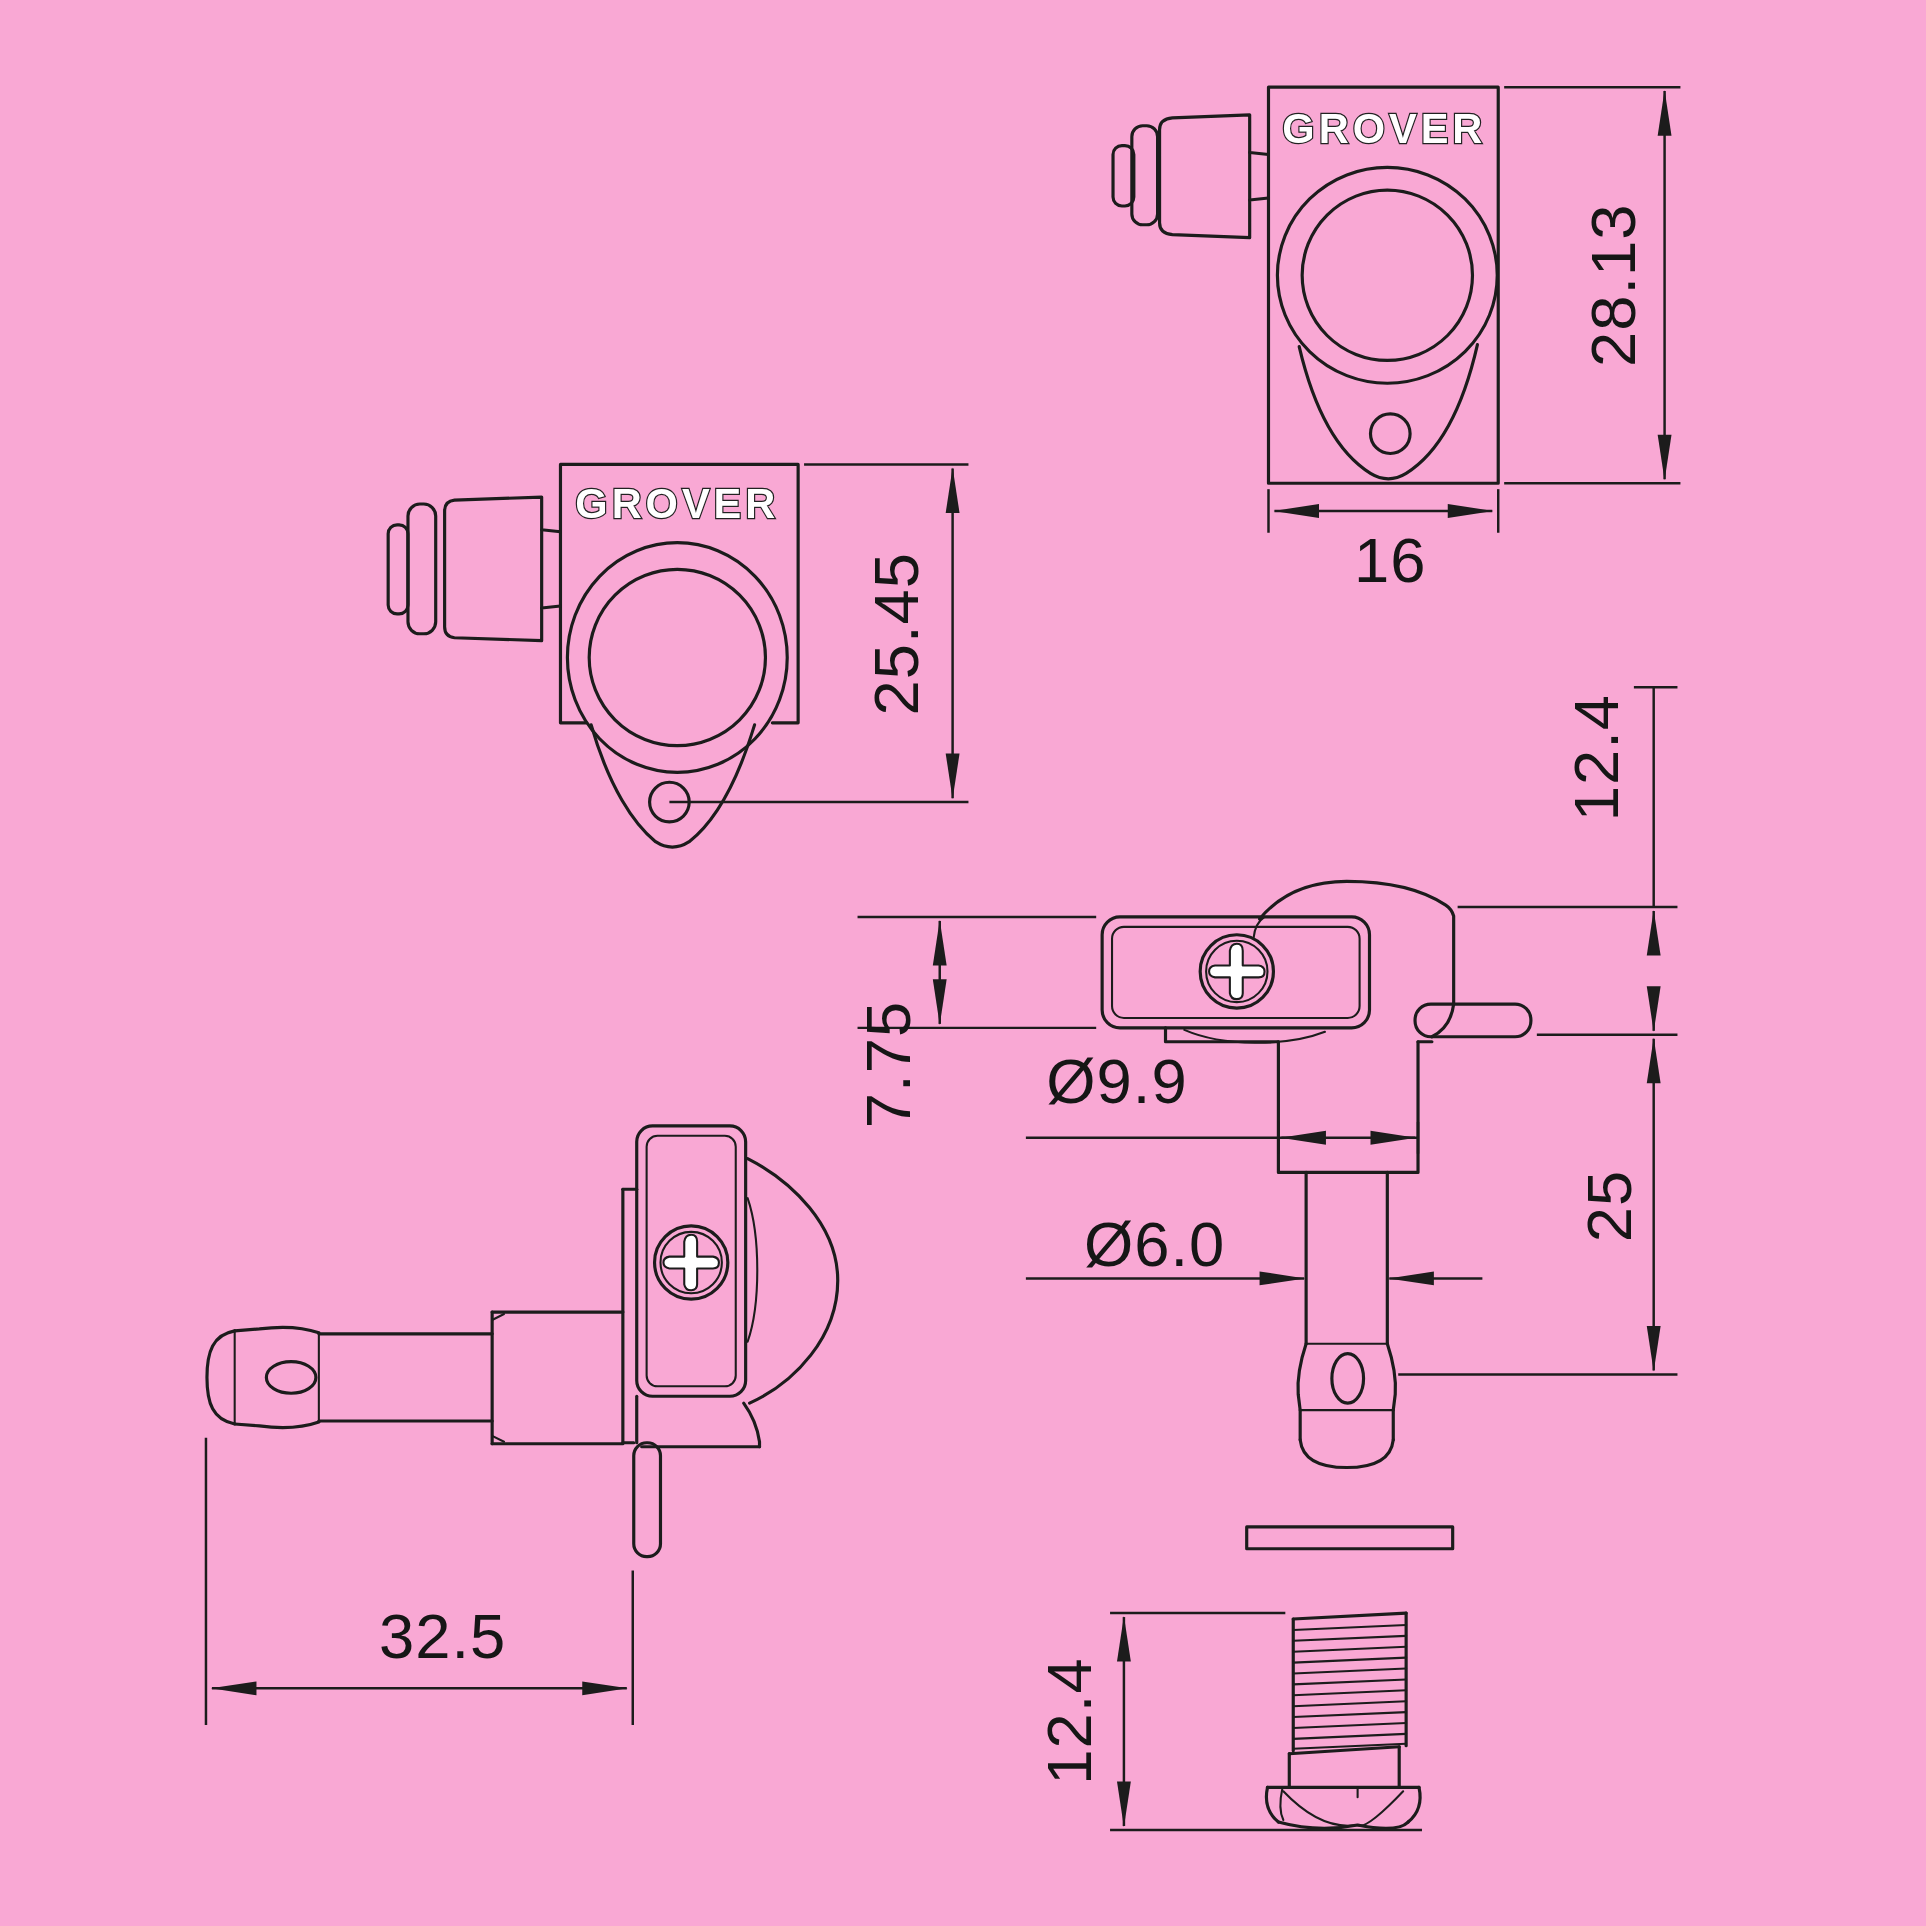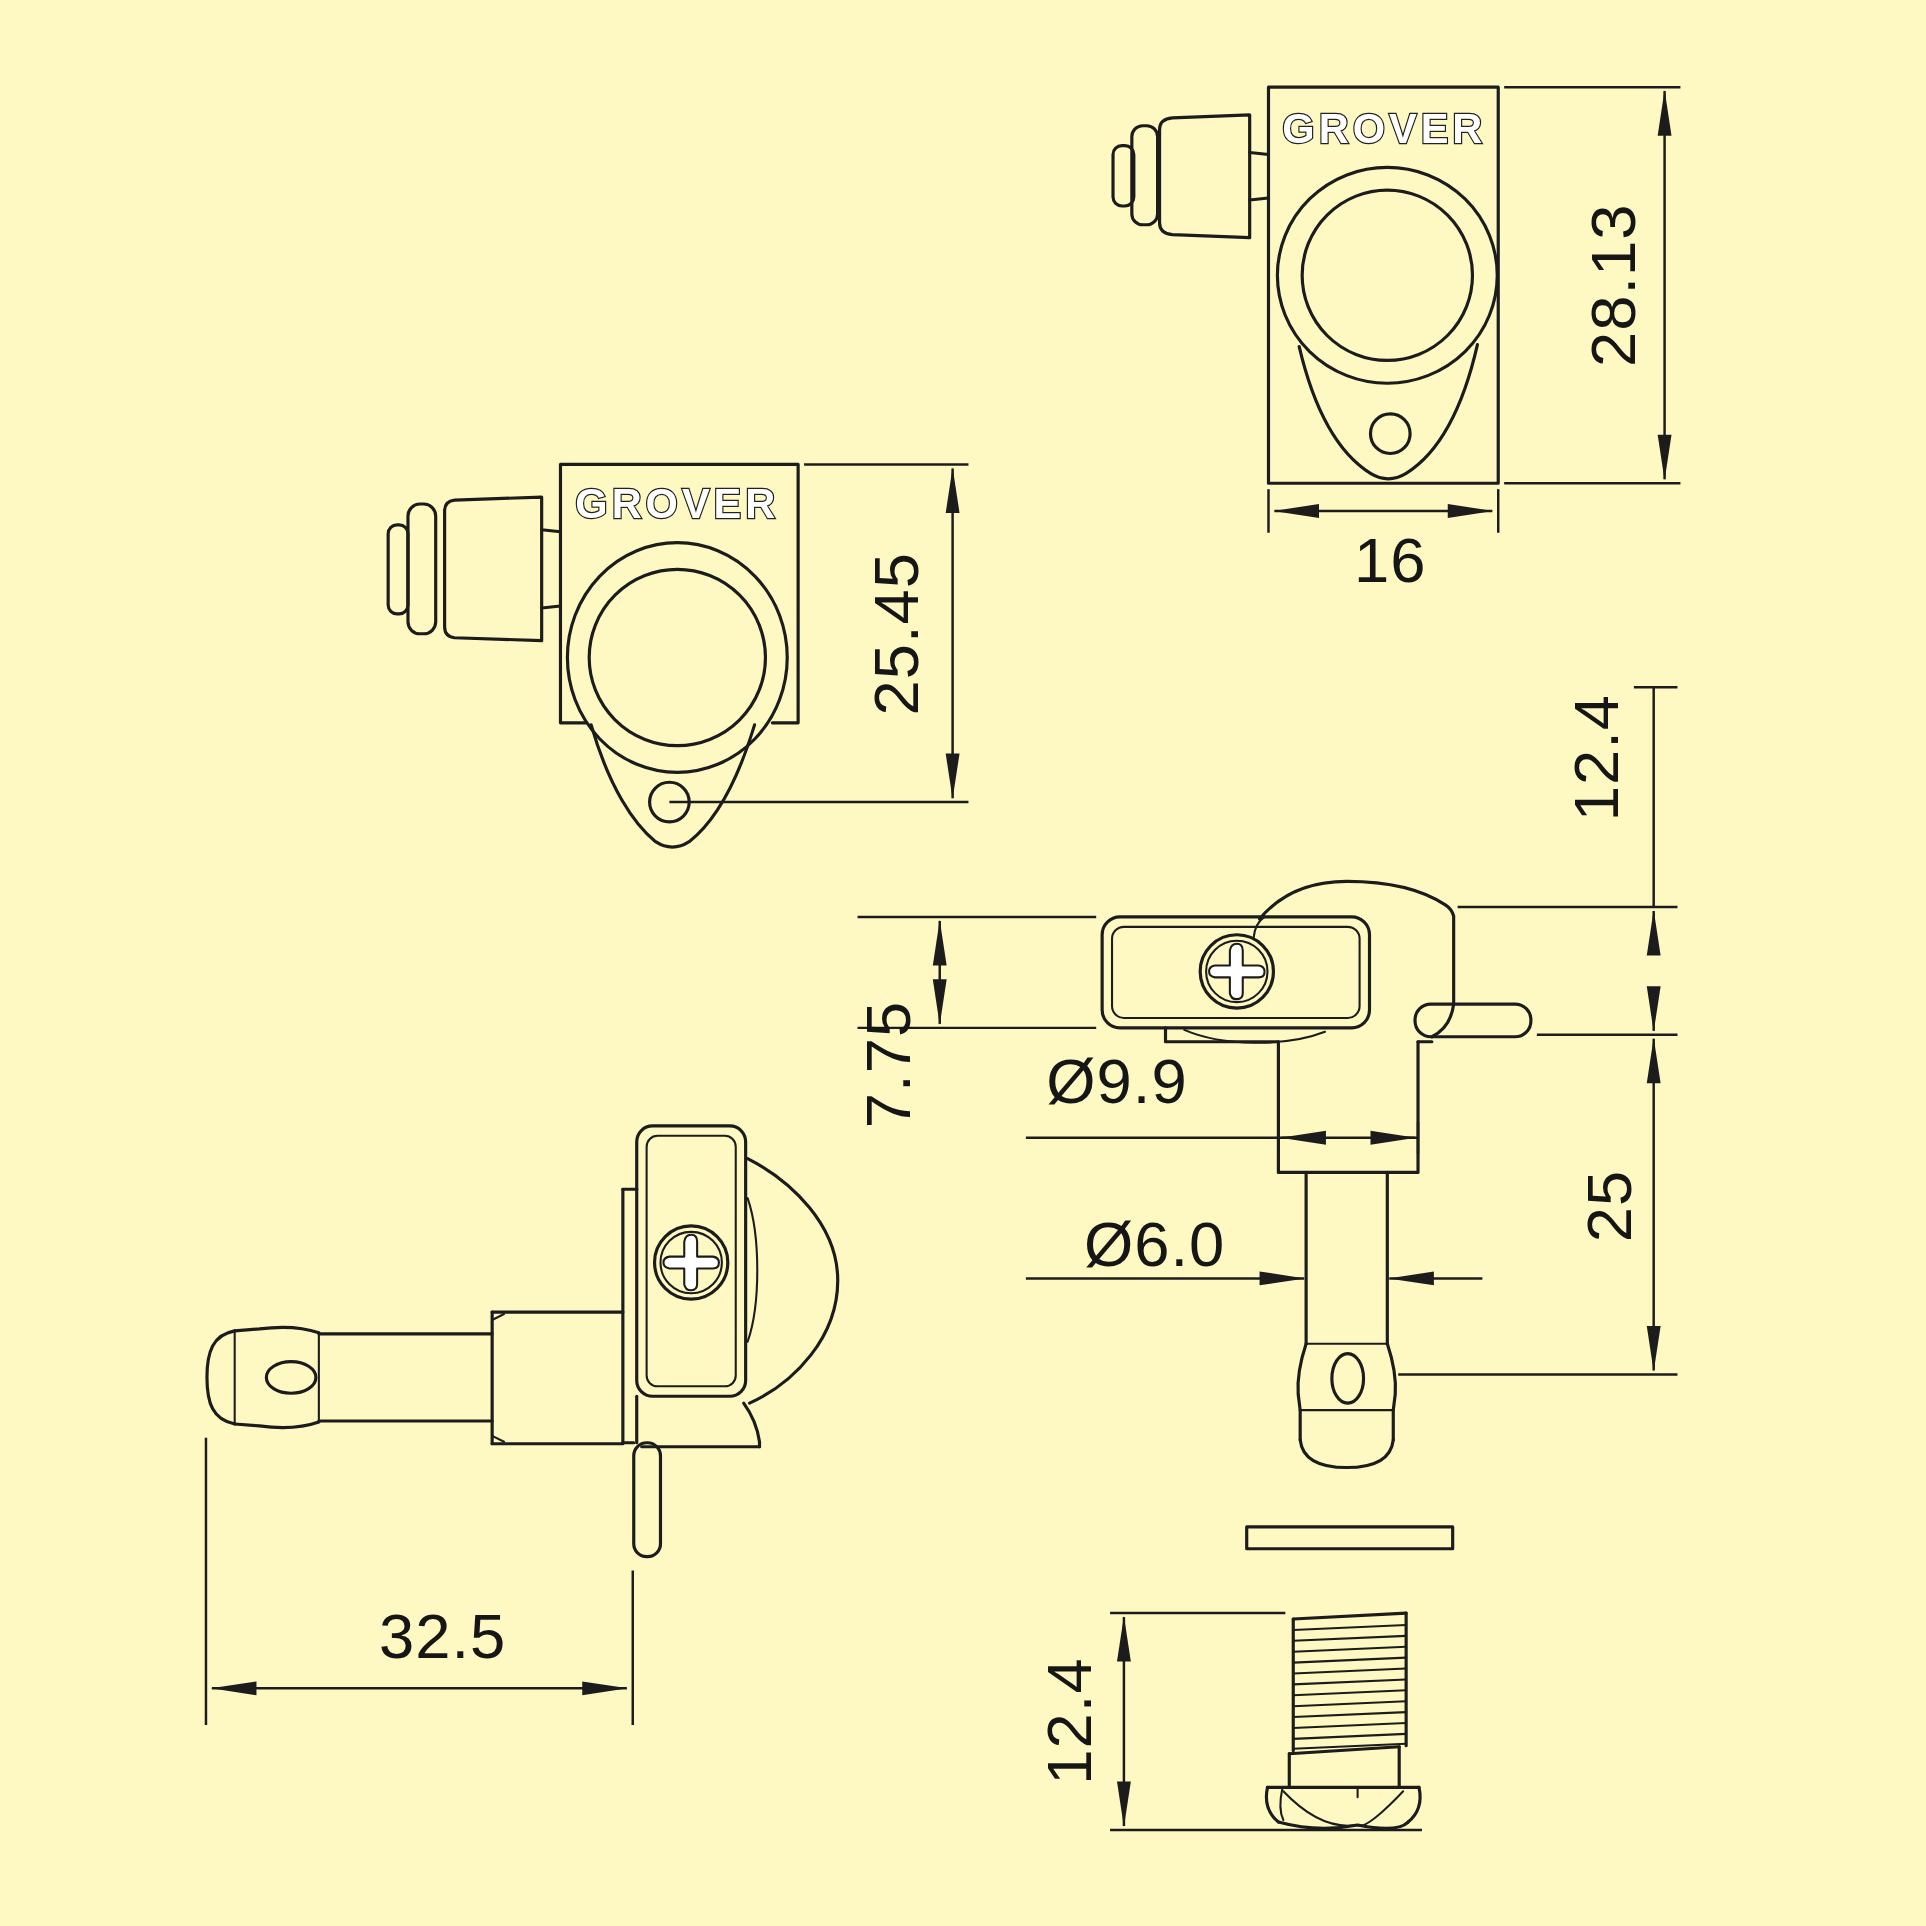--- a/index.html
+++ b/index.html
@@ -1,16 +1,16 @@
 <!DOCTYPE html>
 <html><head>
 <meta charset="utf-8">
 <style>
   html,body{margin:0;padding:0;background:#ffffff;}
-  .sheet{position:relative;width:1927px;height:1927px;background:#fef9c3;overflow:hidden;}
+  .sheet{position:relative;width:1927px;height:1927px;background:#f9a8d4;overflow:hidden;}
   svg{display:block;}
   .ln{fill:none;stroke:#1c1c1c;stroke-width:3.2;stroke-linecap:round;stroke-linejoin:round;}
   .thin{fill:none;stroke:#1c1c1c;stroke-width:2.1;stroke-linecap:round;stroke-linejoin:round;}
   .dim{fill:none;stroke:#1c1c1c;stroke-width:2.5;stroke-linecap:butt;}
   .fillw{fill:#ffffff;}
   .dimtext{font-family:"Liberation Sans",sans-serif;font-size:64px;fill:#161616;
            text-anchor:middle;dominant-baseline:central;letter-spacing:1px;}
   .brand{font-family:"Liberation Sans",sans-serif;font-size:42px;font-weight:bold;
          letter-spacing:4px;fill:#ffffff;stroke:#222222;stroke-width:2.4;paint-order:stroke;
          text-anchor:middle;dominant-baseline:central;}

